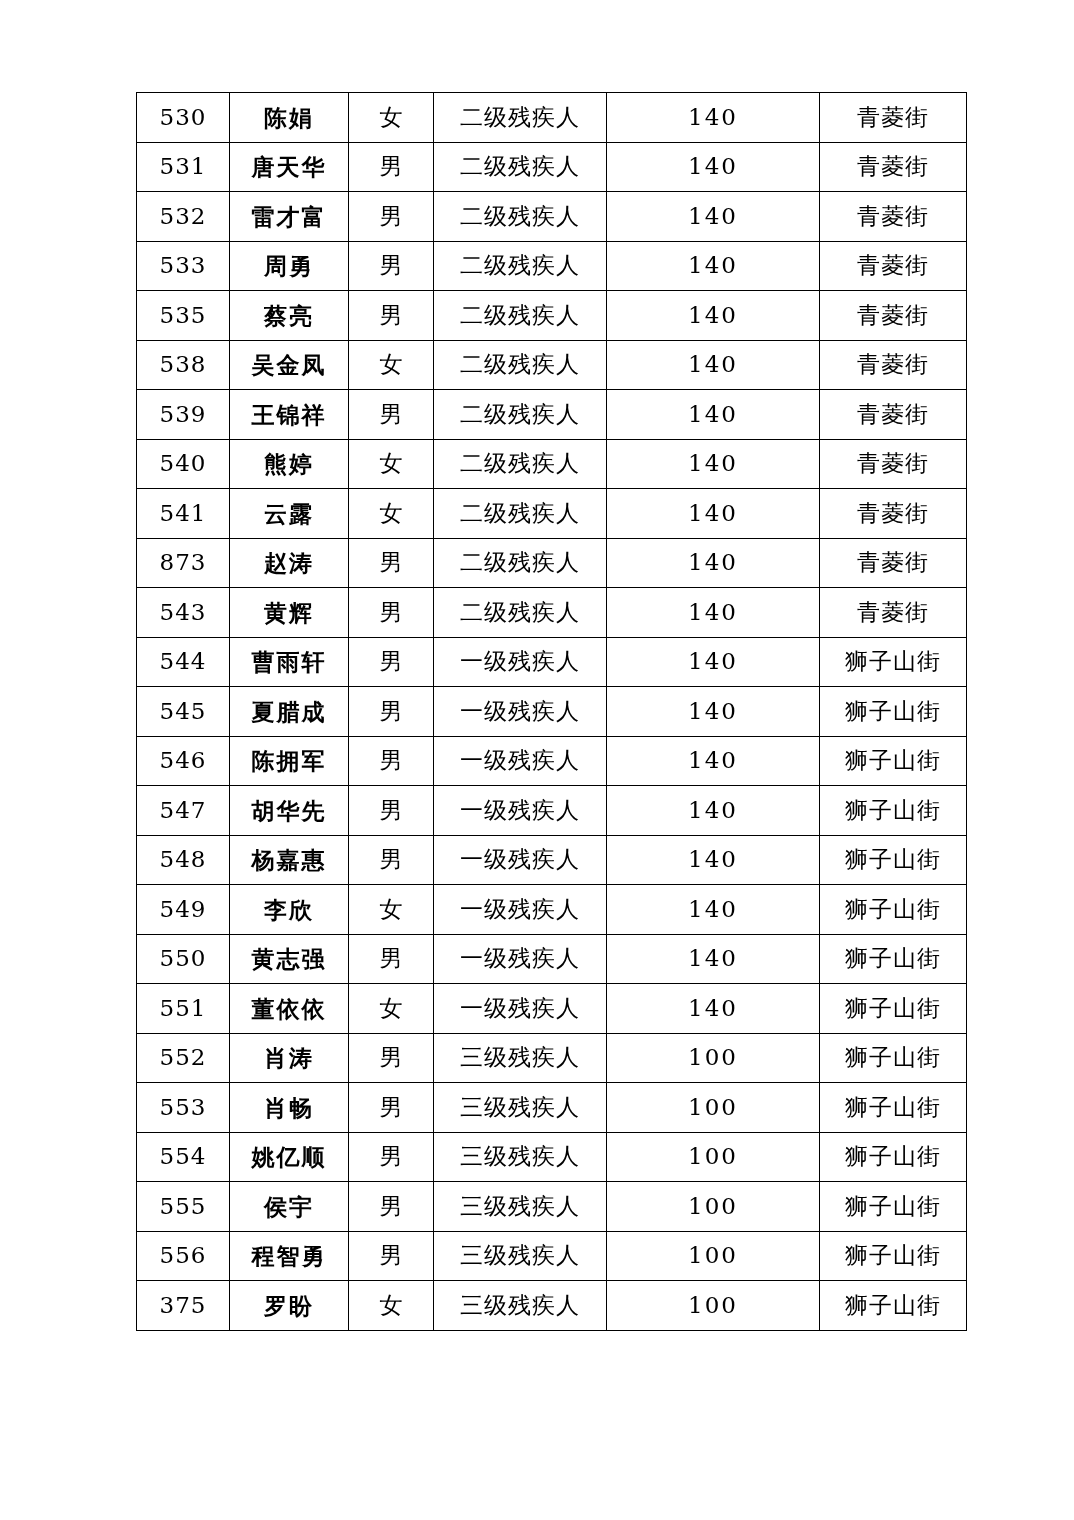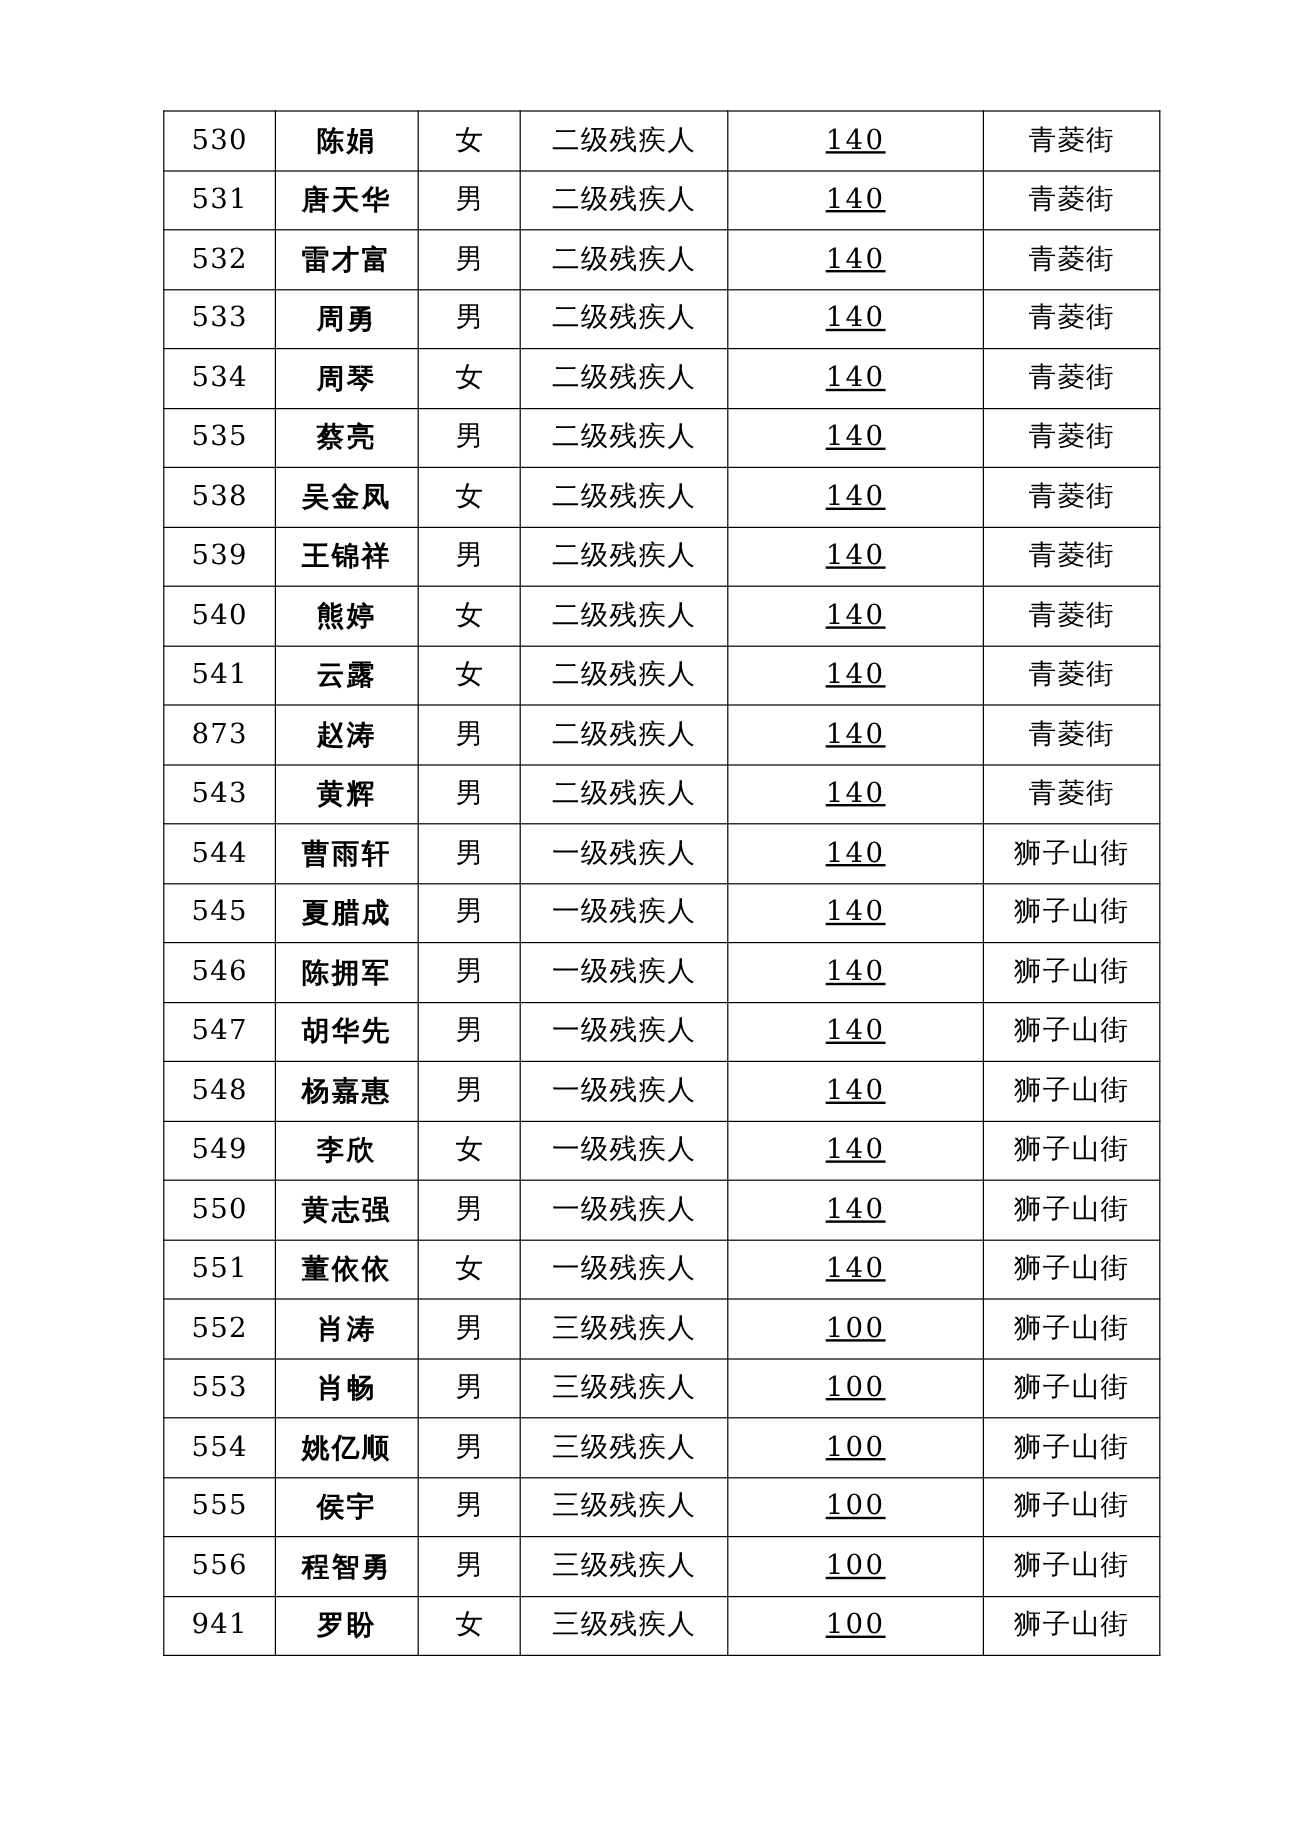--- a/index.html
+++ b/index.html
@@ -41,21 +41,21 @@
     padding: 0;
     font-size: 23px;
     line-height: 1.1;
     color: #000000;
     font-family: "DejaVu Serif", "Liberation Serif", serif;
   }
   td.c-seq   { width: 92px; font-size: 25px; letter-spacing: 1px; }
   td.c-name  { width: 118px; font-size: 25px; letter-spacing: 2px; font-weight: bold; }
   td.c-sex   { width: 84px; font-size: 25px; }
   td.c-cat   { width: 172px; font-size: 25px; letter-spacing: 1px; }
-  td.c-amt   { width: 212px; font-size: 25px; letter-spacing: 2px; text-decoration: underline; }
+  td.c-amt   { width: 212px; font-size: 25px; letter-spacing: 2px; }
   td.c-area  { width: 146px; font-size: 25px; letter-spacing: 1px; }
 </style>
 </head>
 <body>
 
 <div class="page">
   <div class="table-wrap">
     <table class="roster">
       <tbody>
           <tr>
@@ -84,28 +84,20 @@
           </tr>
           <tr>
             <td class="c-seq">533</td>
             <td class="c-name">周勇</td>
             <td class="c-sex">男</td>
             <td class="c-cat">二级残疾人</td>
             <td class="c-amt">140</td>
             <td class="c-area">青菱街</td>
           </tr>
           <tr>
-            <td class="c-seq">534</td>
-            <td class="c-name">周琴</td>
-            <td class="c-sex">女</td>
-            <td class="c-cat">二级残疾人</td>
-            <td class="c-amt">140</td>
-            <td class="c-area">青菱街</td>
-          </tr>
-          <tr>
             <td class="c-seq">535</td>
             <td class="c-name">蔡亮</td>
             <td class="c-sex">男</td>
             <td class="c-cat">二级残疾人</td>
             <td class="c-amt">140</td>
             <td class="c-area">青菱街</td>
           </tr>
           <tr>
             <td class="c-seq">538</td>
             <td class="c-name">吴金凤</td>
@@ -252,21 +244,21 @@
           </tr>
           <tr>
             <td class="c-seq">556</td>
             <td class="c-name">程智勇</td>
             <td class="c-sex">男</td>
             <td class="c-cat">三级残疾人</td>
             <td class="c-amt">100</td>
             <td class="c-area">狮子山街</td>
           </tr>
           <tr>
-            <td class="c-seq">941</td>
+            <td class="c-seq">375</td>
             <td class="c-name">罗盼</td>
             <td class="c-sex">女</td>
             <td class="c-cat">三级残疾人</td>
             <td class="c-amt">100</td>
             <td class="c-area">狮子山街</td>
           </tr>
         </tbody>
     </table>
   </div>
 </div>

